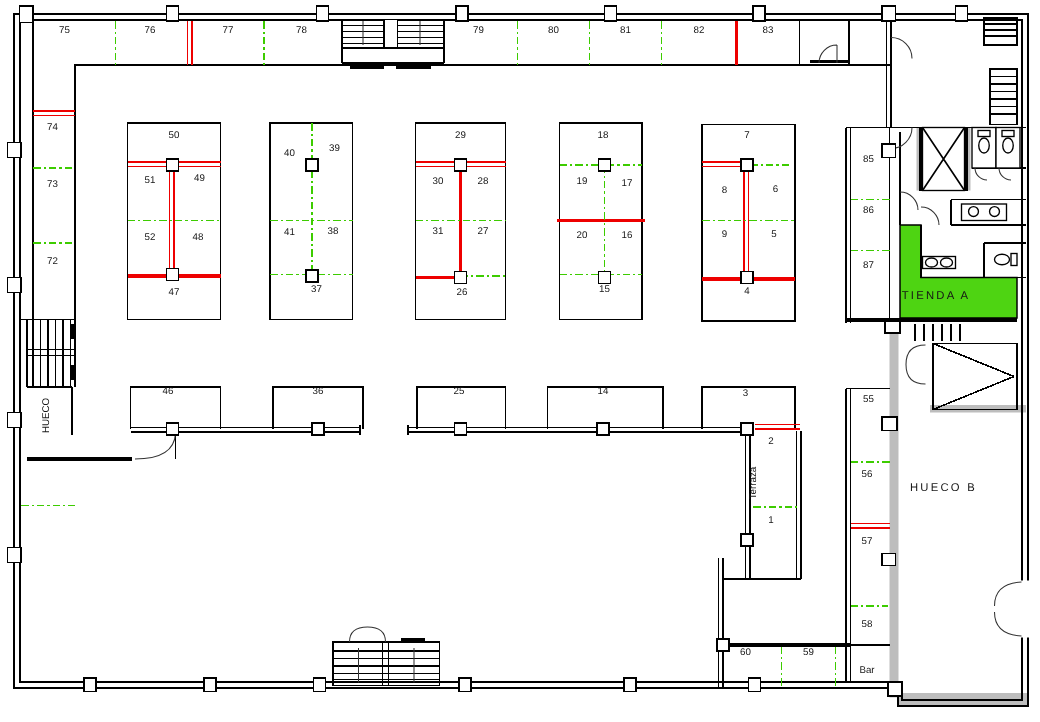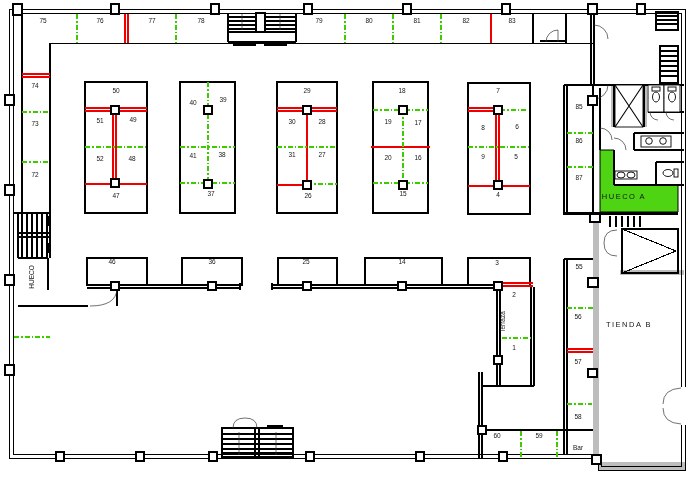--- a/index.html
+++ b/index.html
@@ -237,18 +237,18 @@
       <span class="lbl" style="left: 497px; top: 263px;">3</span>
       <span class="lbl" style="left: 514px; top: 295px;">2</span>
       <span class="lbl" style="left: 514px; top: 348px;">1</span>
       <span class="lbl" style="left: 579px; top: 267px;">55</span>
       <span class="lbl" style="left: 578px; top: 317px;">56</span>
       <span class="lbl" style="left: 578px; top: 362px;">57</span>
       <span class="lbl" style="left: 578px; top: 417px;">58</span>
       <span class="lbl" style="left: 497px; top: 436px;">60</span>
       <span class="lbl" style="left: 539px; top: 436px;">59</span>
       <span class="lbl" style="left: 578px; top: 448px;">Bar</span>
-      <span class="lbl big" style="left: 624px; top: 197px;">HUECO A</span>
-      <span class="lbl big" style="left: 629px; top: 325px;">TIENDA B</span>
+      <span class="lbl big" style="left: 624px; top: 197px;">TIENDA A</span>
+      <span class="lbl big" style="left: 629px; top: 325px;">HUECO B</span>
       <span class="lbl rot" style="left: 503px; top: 322px;">Terraza</span>
       <span class="lbl rot" style="left: 32px; top: 277px;">HUECO</span>
     </div>
 </div>
 
 </body></html>

